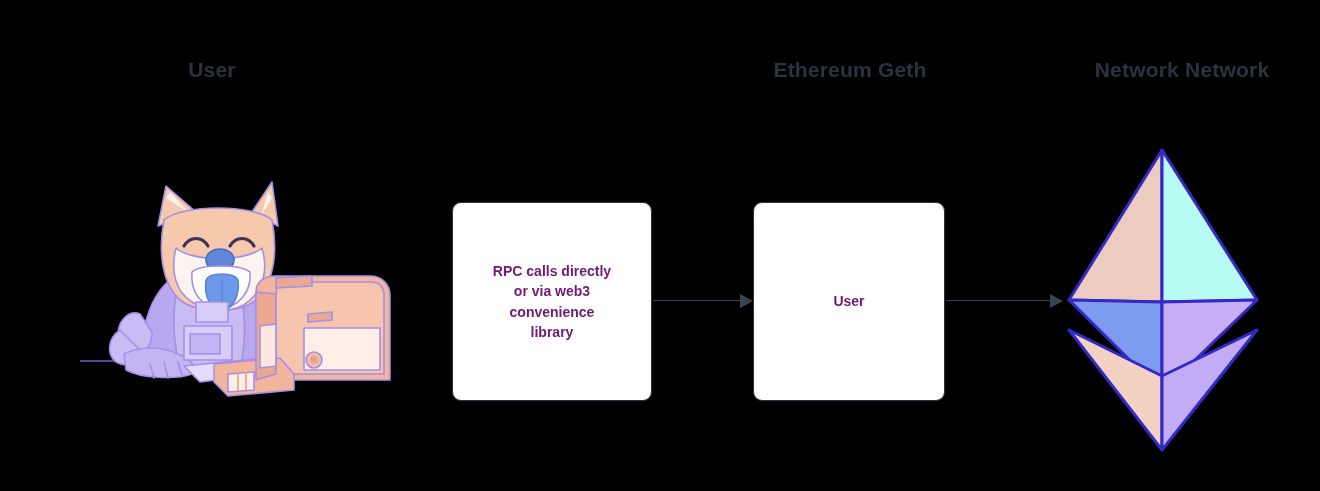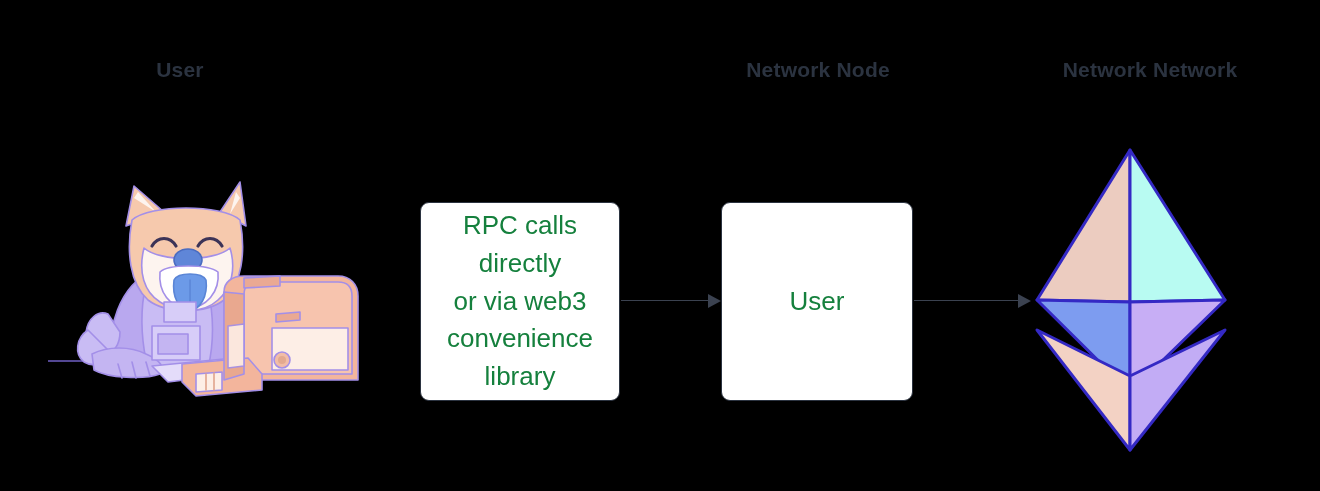--- a/index.html
+++ b/index.html
@@ -12,20 +12,21 @@
     height: 491px;
     position: relative;
     overflow: hidden;
     font-family: "Liberation Sans", sans-serif;
   }
   .stage {
     position: absolute;
     inset: 0;
     width: 1102px;
     height: 491px;
+    margin-left: 32px;
   }
 
   
   .col-label {
     position: absolute;
     font-size: 21px;
     font-weight: bold;
     color: #2b3340;
     letter-spacing: 0.2px;
     text-align: center;
@@ -42,26 +43,27 @@
     position: absolute;
     background: #ffffff;
     border: 1.3px solid #2b3340;
     border-radius: 9px;
     display: flex;
     align-items: center;
     justify-content: center;
     box-sizing: border-box;
   }
   .node-box .node-text {
-    font-size: 26px;
+    font-size: 14px;
     line-height: 1.45;
-    color: #15803d;
+    color: #701a75;
     text-align: center;
     white-space: pre-line;
     padding: 0 10px;
+    font-weight: bold;
   }
   #box-rpc  { left: 420px; top: 202px; width: 200px; height: 199px; }
   #box-geth { left: 721px; top: 202px; width: 192px; height: 199px; }
 
   
   .arrow { position: absolute; height: 14px; }
   .arrow .shaft {
     position: absolute;
     left: 0;
     top: 6px;
@@ -102,21 +104,21 @@
     height: 240px;
   }
   #user-art svg { display: block; width: 100%; height: 100%; }
 </style>
 </head>
 <body>
 
 <div class="stage">
 
   <div class="col-label" id="label-user">User</div>
-  <div class="col-label" id="label-node">Network Node</div>
+  <div class="col-label" id="label-node">Ethereum Geth</div>
   <div class="col-label" id="label-network">Network Network</div>
 
   <div id="user-art">
     <svg viewBox="0 0 320 240" xmlns="http://www.w3.org/2000/svg">
       <g stroke="#a38fe8" stroke-width="1.6" stroke-linejoin="round" stroke-linecap="round">
 
         <line x1="0" y1="193" x2="120" y2="193" stroke="#6f5fc4" stroke-width="1.6"></line>
 
         <path d="M62 205 C58 160 72 116 104 104 L176 104 C206 114 218 154 214 205 Z" fill="#b9a8ef"></path>
 

